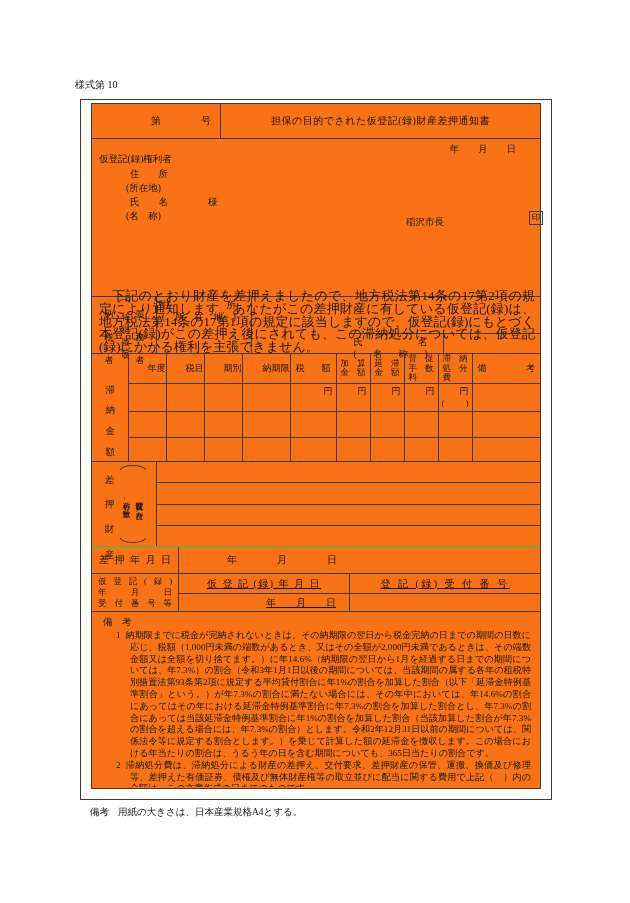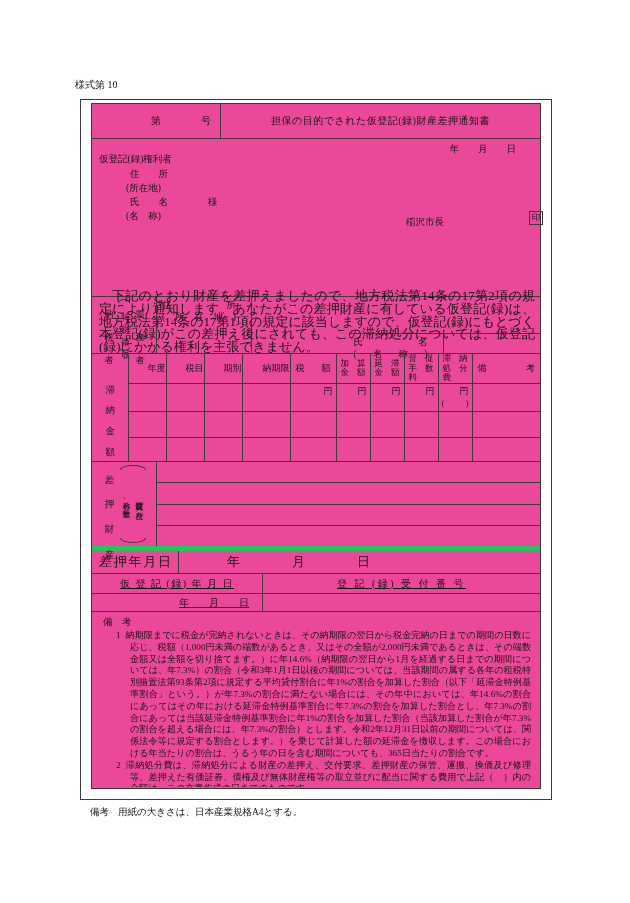--- a/index.html
+++ b/index.html
@@ -5,21 +5,21 @@
   * { box-sizing: border-box; margin: 0; padding: 0; }
   html,body { background:#fff; }
   .page {
     position: relative; width: 630px; height: 903px; background: #fff;
     font-family: "Liberation Serif","DejaVu Serif",serif; color:#151515;
     overflow: hidden;
   }
   .form-code { position:absolute; left:75px; top:78px; font-size:10px; }
 
   .outer { position:absolute; left:80px; top:99px; width:472px; height:701px; border:1px solid #3c3c3c; }
-  .inner { margin:3px auto 0; width:450px; height:686px; border:1px solid #3c3c3c; background:#ec4899; }
+  .inner { margin:3px auto 0; width:450px; height:686px; border:1px solid #3c3c3c; background:#f97316; }
 
   
   .head { display:flex; height:35px; border-bottom:1px solid #3c3c3c; }
   .head-num { width:129px; border-right:1px solid #3c3c3c; font-size:10px;
               display:flex; align-items:center; justify-content:flex-end; padding-right:9px; }
   .head-title { flex:1; display:flex; align-items:center; justify-content:center; font-size:10px; letter-spacing:.5px; }
 
   
   .addr { position:relative; height:157px; font-size:9.5px; }
   .date-line { position:absolute; top:4px; right:24px; }
@@ -74,21 +74,21 @@
   .sz-main { height:74px; font-size:9.5px; }
   .sz-sub { display:flex; flex-direction:column; align-items:center; justify-content:space-between; height:78px; }
   .sz-cols { writing-mode:vertical-rl; font-size:8px; }
   .sz-cols span { display:block; line-height:13px; }
   .sz-sub .arc { width:26px; height:5px; }
   .sz-rows { flex:1; display:flex; flex-direction:column; }
   .sz-row { flex:1; }
   .sz-row + .sz-row { border-top:1px solid #3c3c3c; }
 
   
-  .szdate { display:flex; height:27px; border-top:5px solid #22c55e; font-size:13px; }
+  .szdate { display:flex; height:27px; border-top:1px solid #22c55e; font-size:10px; }
   .szd-label { width:87px; border-right:1px solid #3c3c3c; display:flex; align-items:center; padding:0 7px; }
   .szd-label div { flex:1; }
   .szd-value { flex:1; display:flex; align-items:center; padding-left:48px; }
 
   
   .reg { display:flex; height:38px; }
   .reg-wrap { border-top:1px solid #3c3c3c; }
   .reg-label { width:87px; border-right:1px solid #3c3c3c; padding:2px 6px 0; font-size:8.5px; line-height:11px; }
   .reg-grid { flex:1; display:grid; grid-template-columns:170px 1fr; grid-template-rows:19px 1fr; font-size:10px;text-decoration:underline; }
   .rg-c1h { display:flex; align-items:center; justify-content:center; letter-spacing:1.5px; }
@@ -287,20 +287,25 @@
       </div>
 
       <div class="szdate">
         <div class="szd-label">
           <div class="jline">差押年月日</div>
         </div>
         <div class="szd-value">年　　　　月　　　　日</div>
       </div>
 
       <div class="reg reg-wrap">
+        <div class="reg-label">
+          <div class="jline">仮登記(録)</div>
+          <div class="jline">年月日</div>
+          <div class="jline">受付番号等</div>
+        </div>
         <div class="reg-grid">
           <div class="rg-c1h">仮 登 記 (録) 年 月 日</div>
           <div class="rg-c2h">登 記 (録) 受 付 番 号</div>
           <div class="rg-c1v">年　　月　　日</div>
           <div class="rg-c2v"></div>
         </div>
       </div>
 
       <div class="remarks">
         <div class="rm-label">備　考</div>

